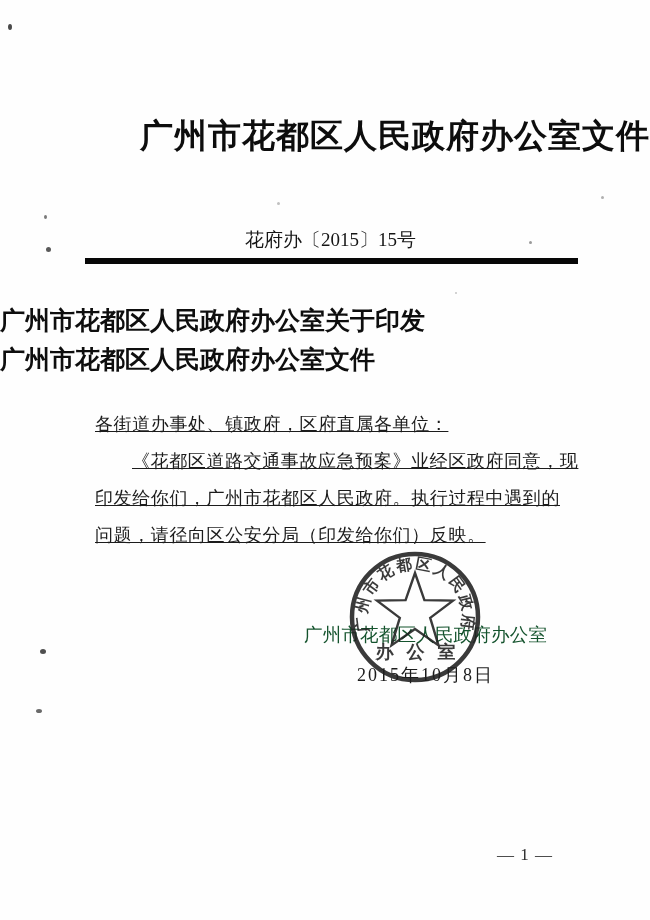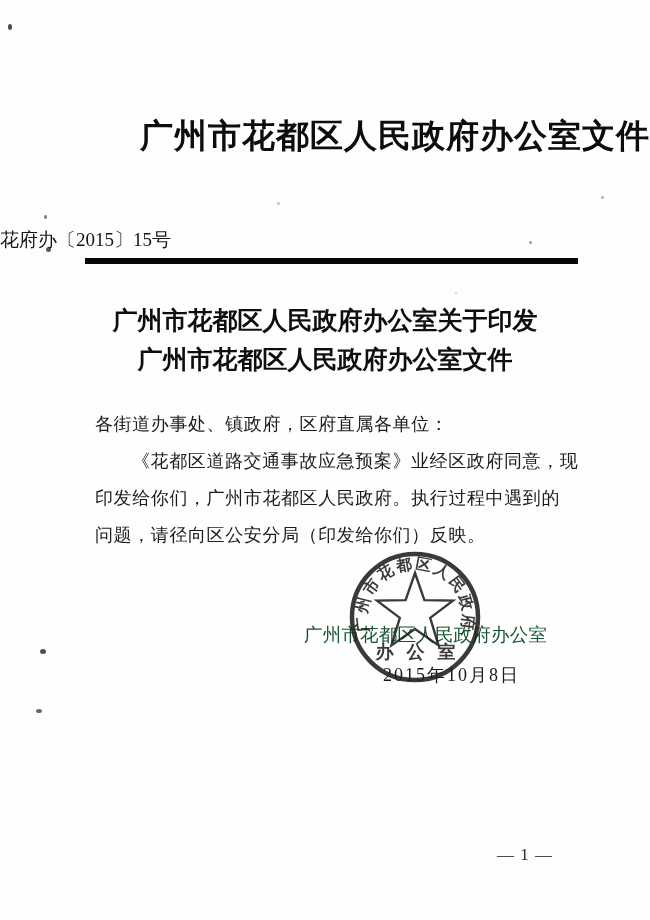--- a/index.html
+++ b/index.html
@@ -20,47 +20,50 @@
     text-align: right;
     font-size: 33px;
     font-weight: 900;
     letter-spacing: 1px;
     color: #0d0d0d;
     white-space: nowrap;
   }
   .doc-number {
     position: absolute;
     top: 227px; left: 0; right: 30px;
+    text-align: center;
     font-size: 19px;
     color: #151515;
     white-space: nowrap;
+    padding-left: 41px;
   }
   .thick-rule {
     position: absolute;
     top: 258px; left: 85px;
     width: 493px; height: 6px;
     background: #070707;
   }
   .subject {
     position: absolute;
     top: 301px; left: 0; width: 100%;
-    text-align: center;
+    text-align: left;
     font-size: 25px;
     font-weight: 900;
     line-height: 39px;
     color: #0e0e0e;
     white-space: nowrap;
   }
   .body-line {
     position: absolute;
     left: 95px;
     font-size: 18px;
     letter-spacing: 0.6px;
     color: #1c1c1c;
     white-space: nowrap;
+    text-decoration: underline;
   }
   .body-line.indent { padding-left: 37px; }
   .bl0 { top: 412px; }
   .bl1 { top: 449px; }
   .bl2 { top: 486px; }
   .bl3 { top: 523px; }
   .sig-org {
     position: absolute;
     top: 622px; left: 304px;
     font-size: 18.5px;
@@ -70,21 +73,20 @@
     z-index: 1;
   }
   .sig-date {
     position: absolute;
     top: 663px; left: 357px;
     font-size: 18px;
     letter-spacing: 2px;
     color: #1b1b1b;
     white-space: nowrap;
     z-index: 1;
-    margin-left: 26px;
   }
   .seal {
     position: absolute;
     top: 543px; left: 341px;
     width: 148px; height: 148px;
     z-index: 2;
     opacity: 0.88;
   }
   .page-number {
     position: absolute;

